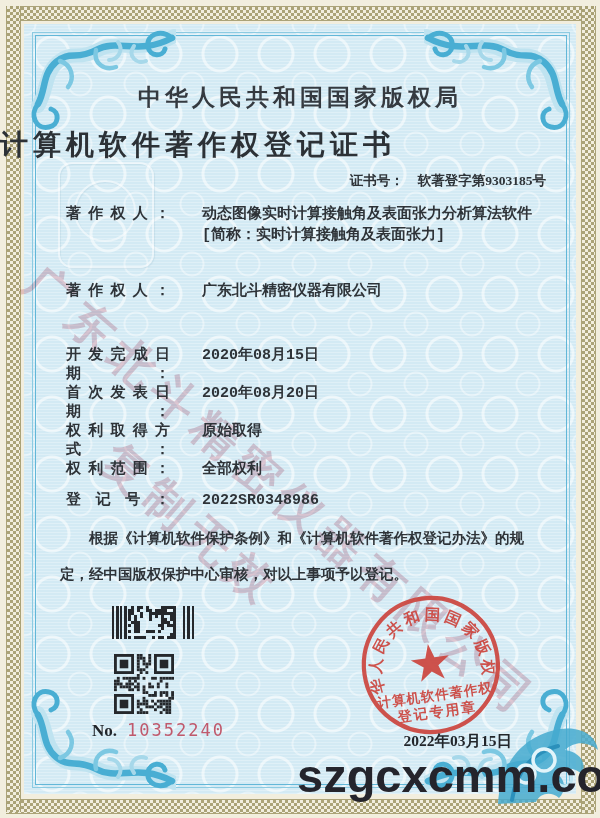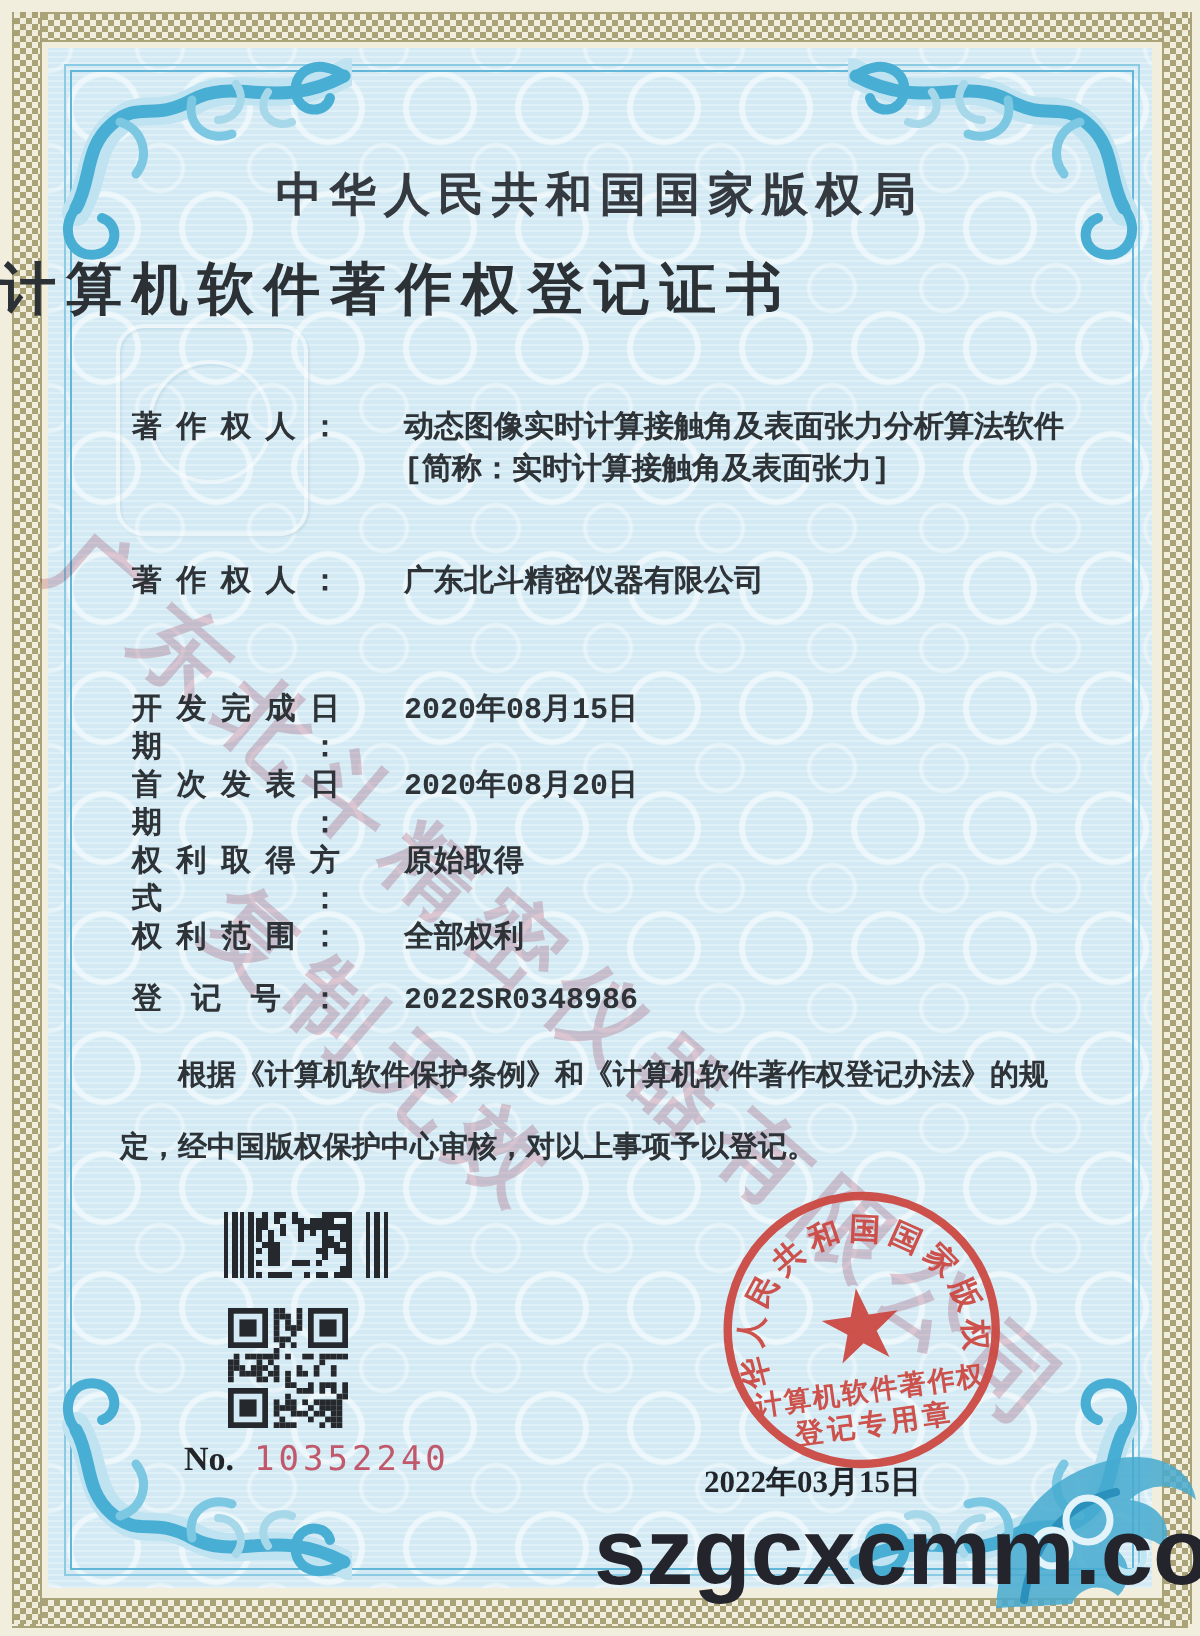--- a/index.html
+++ b/index.html
@@ -56,21 +56,21 @@
   .authority{left:0;width:600px;top:82px;text-align:center;font-size:23px;font-weight:bold;letter-spacing:4px;color:#353a40;}
   .cert-title{left:0;width:600px;top:126px;font-size:28px;font-weight:bold;letter-spacing:5px;color:#2c3136;}
   .certno{left:230px;width:316px;top:172px;text-align:right;font-size:13.5px;font-weight:bold;}
   .certno .cv{margin-left:14px;}
   .row{position:absolute;left:66px;width:480px;font-size:15px;font-weight:bold;z-index:4;color:#2e3338;}
   .lbl{display:inline-block;width:104px;text-align:justify;text-align-last:justify;vertical-align:top;}
   .val{display:inline-block;margin-left:32px;vertical-align:top;line-height:21px;font-family:Liberation Mono, monospace;}
   .statement{left:60px;width:484px;top:520px;font-size:14.5px;font-weight:bold;line-height:36px;text-indent:2em;}
   .serial{left:92px;top:720px;font-size:17px;font-weight:bold;color:#22262b;z-index:4;}
   .serial .num{font-family:"DejaVu Sans Mono",monospace;letter-spacing:2px;margin-left:10px;font-weight:normal;}
-  .issue-date{left:352px;width:160px;top:731px;text-align:left;font-size:15.5px;font-weight:bold;color:#22262b;z-index:5;}
+  .issue-date{left:352px;width:160px;top:731px;text-align:right;font-size:15.5px;font-weight:bold;color:#22262b;z-index:5;}
   .footer-big{
     left:297px;top:748px;width:400px;font-family:"Liberation Sans","DejaVu Sans",sans-serif;
     font-size:47px;font-weight:600;color:#24242c;letter-spacing:0;z-index:9;white-space:nowrap;
   }
   
   .wm{
     position:absolute;font-size:46px;font-weight:bold;letter-spacing:9px;white-space:nowrap;
     color:rgba(196,104,126,.33); transform-origin:0 0; transform:rotate(41deg);
     z-index:3; mix-blend-mode:multiply;
   }
@@ -152,20 +152,23 @@
     <circle cx="72" cy="70" r="8" fill="none" stroke="#bfe6f2" stroke-width="3"></circle>
   </svg>
 
   <div class="emboss"></div>
 
   <div class="wm wm1">广东北斗精密仪器有限公司</div>
   <div class="wm wm2">复制无效</div>
 
   <div class="txt authority">中华人民共和国国家版权局</div>
   <div class="txt cert-title">计算机软件著作权登记证书</div>
+  <div class="txt certno">
+    <span>证书号：</span><span class="cv">软著登字第9303185号</span>
+  </div>
 
   <div class="row" style="top:204px">
     <span class="lbl">著作权人：</span><span class="val"><span style="display:block">动态图像实时计算接触角及表面张力分析算法软件</span><span style="display:block">[简称：实时计算接触角及表面张力]</span></span>
   </div>
   <div class="row" style="top:281px">
     <span class="lbl">著作权人：</span><span class="val">广东北斗精密仪器有限公司</span>
   </div>
   <div class="row" style="top:345px">
     <span class="lbl">开发完成日期：</span><span class="val">2020年08月15日</span>
   </div>

